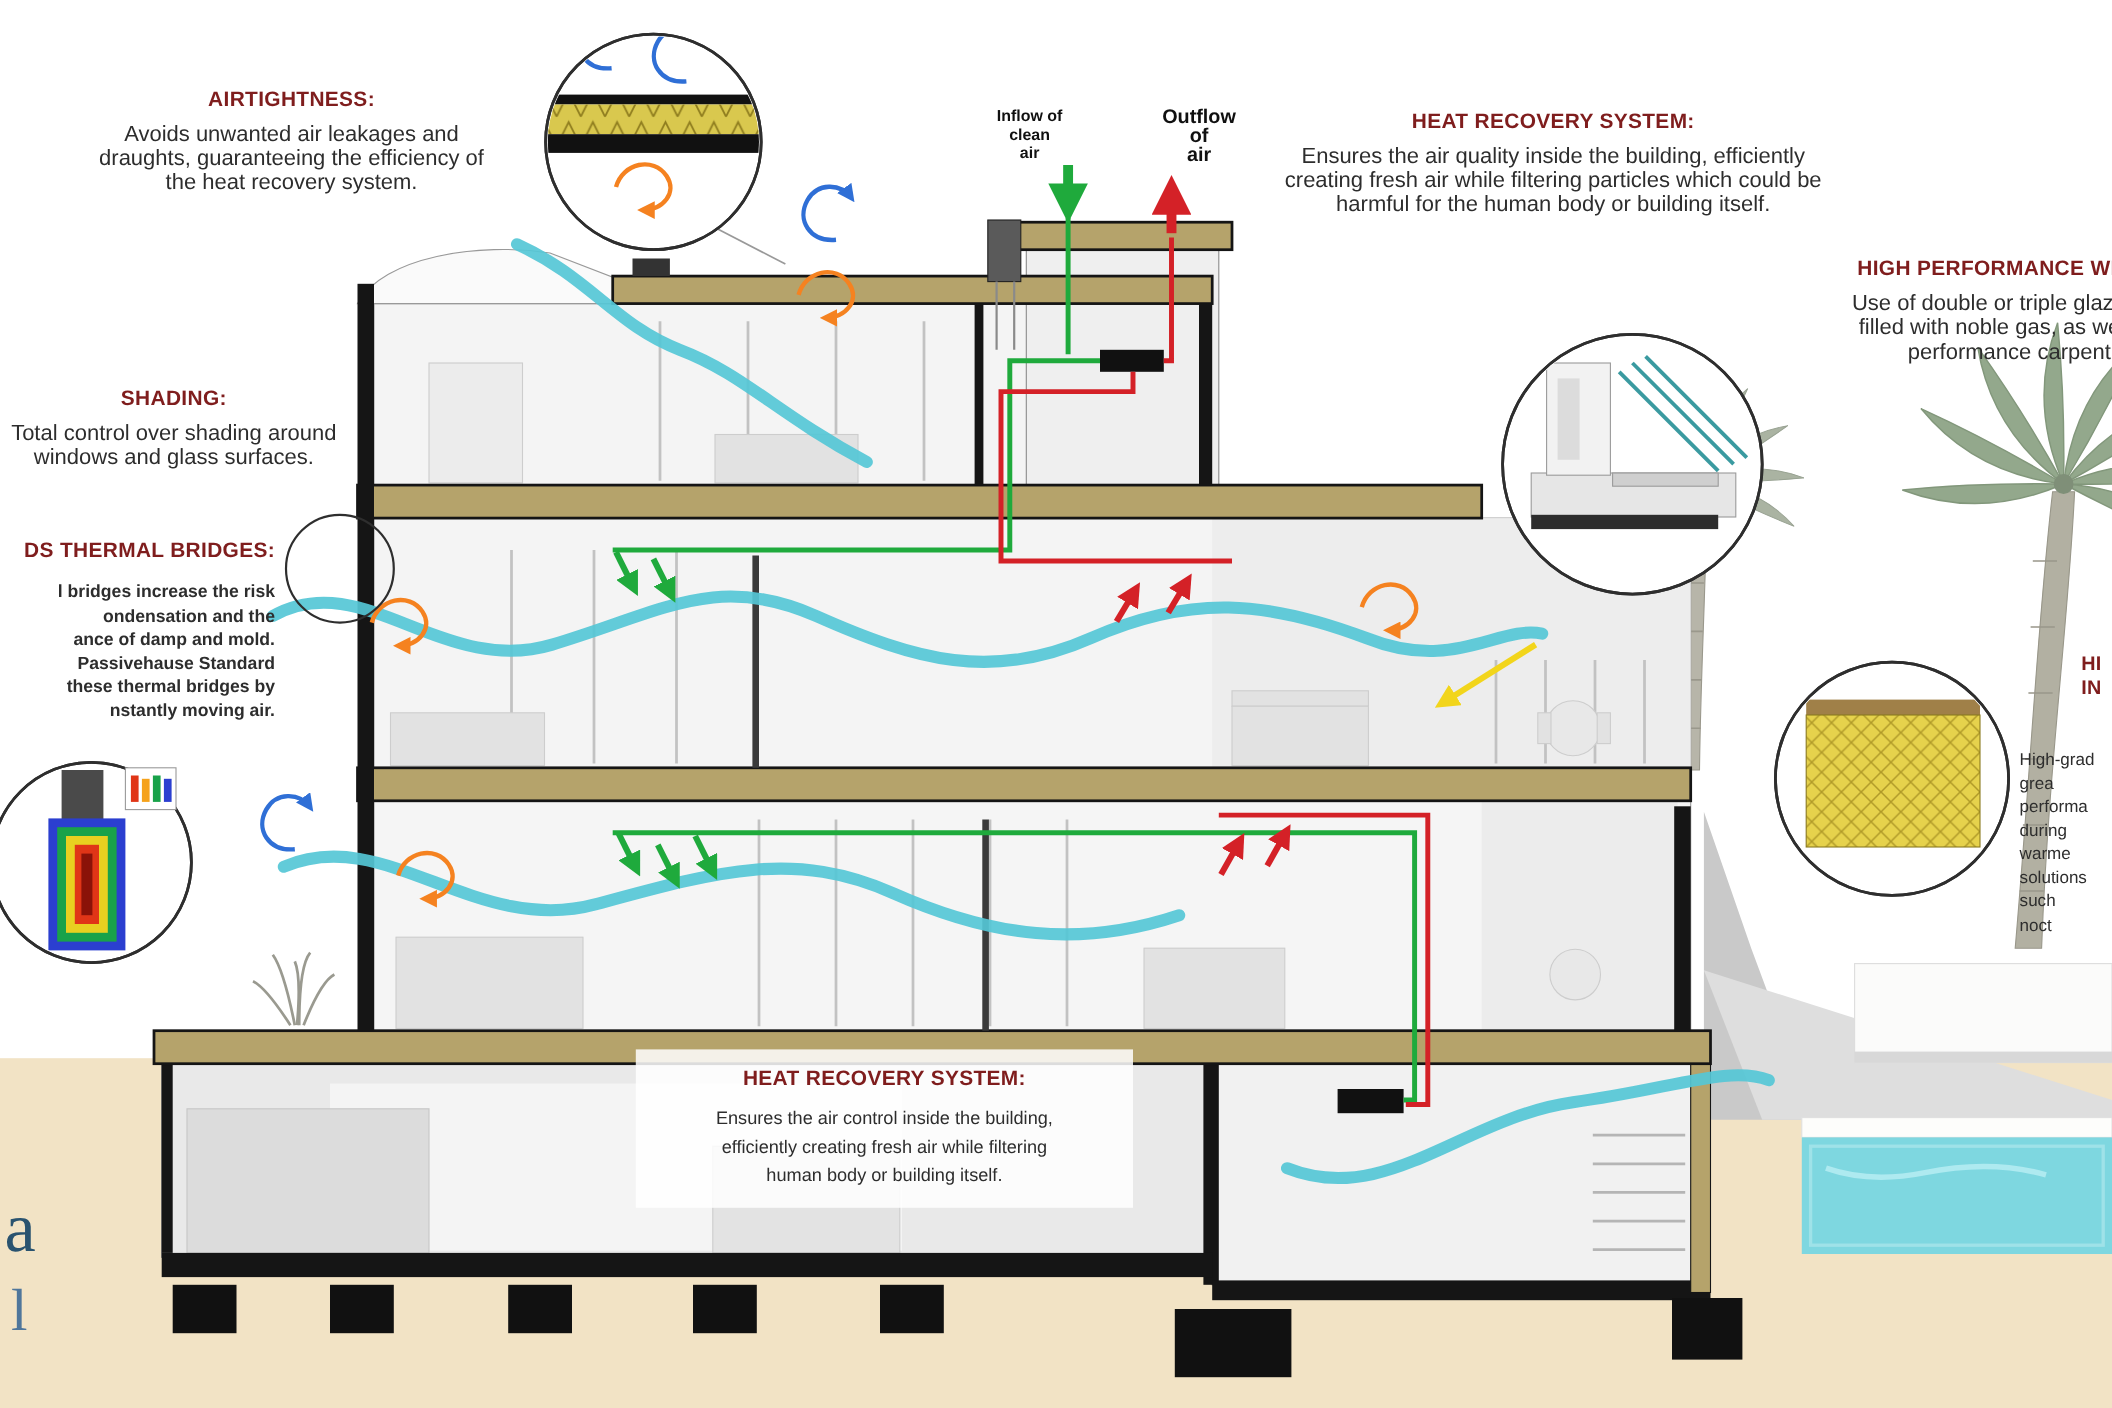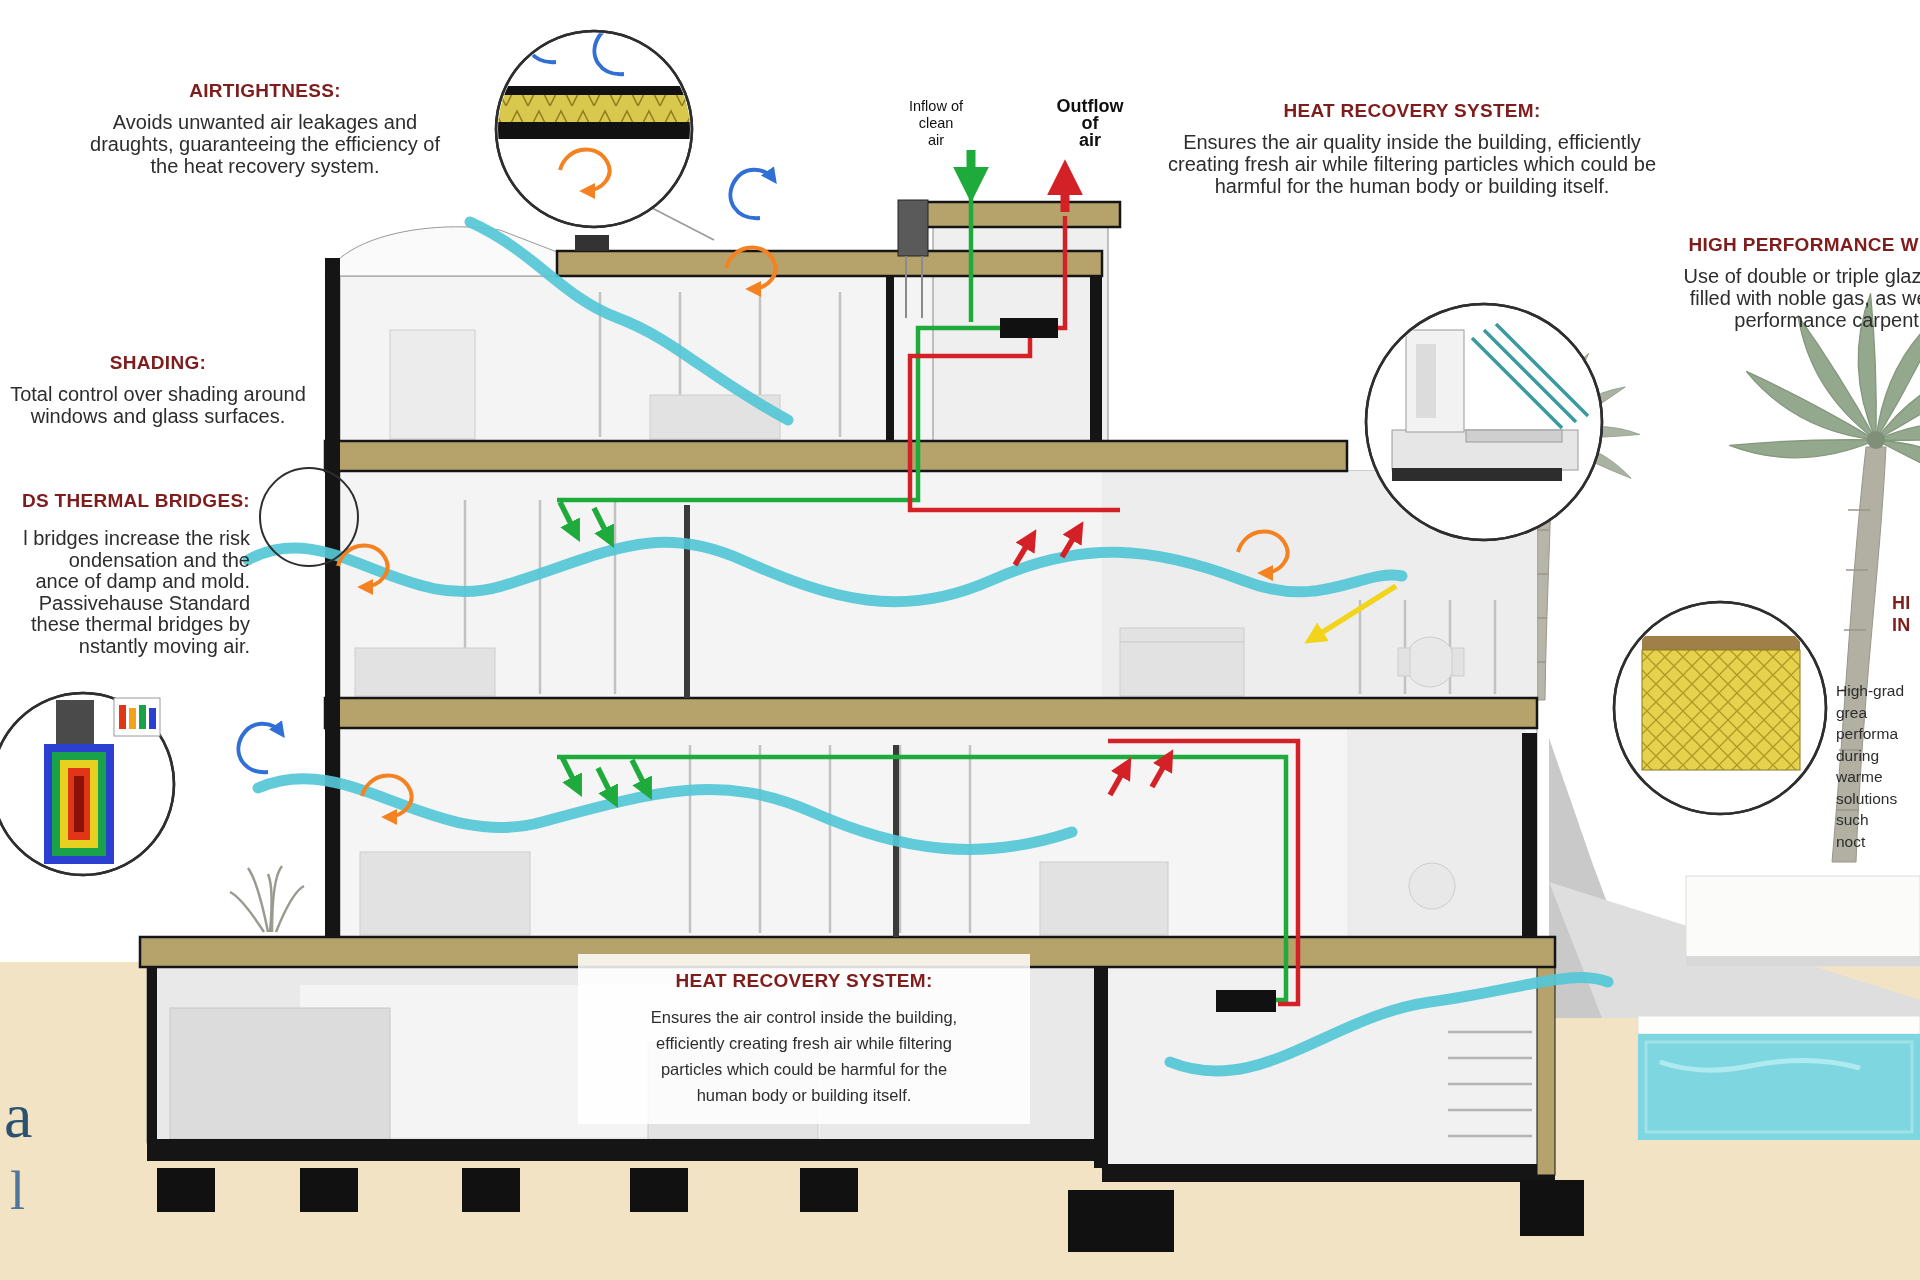--- a/index.html
+++ b/index.html
@@ -8,22 +8,22 @@
     background:#ffffff;font-family:"Liberation Sans",sans-serif;color:#222;
   }
   svg{position:absolute;left:0;top:0;}
   .lbl{position:absolute;}
   .lbl .t{font-weight:700;font-size:19px;color:#7f1d1d;letter-spacing:.3px;}
   .lbl .b{font-size:20px;color:#2d2d2d;line-height:22px;margin-top:9px;}
   .center{text-align:center;}
   #airtightness{left:75px;top:80px;width:380px;}
   #shading{left:8px;top:352px;width:300px;}
   #thermal{left:0;top:490px;width:250px;text-align:right;}
-  #thermal .lines{margin-top:16px;font-size:20px;line-height:21.5px;color:#2d2d2d;}
-  #inflow{left:890px;top:98px;width:92px;font-weight:400;font-size:14.5px;line-height:17px;color:#101010;}
+  #thermal .lines{margin-top:16px;font-size:16px;line-height:21.5px;color:#2d2d2d;font-weight:bold;}
+  #inflow{left:890px;top:98px;width:92px;font-weight:700;font-size:14.5px;line-height:17px;color:#101010;}
   #outflow{left:1047px;top:98px;width:86px;font-weight:700;font-size:18px;line-height:17px;color:#101010;}
   #hr-top{left:1168px;top:100px;width:488px;}
   #windows{left:1627px;top:234px;width:420px;}
   #windows .b div{line-height:22px;}
   #insulation{left:1836px;top:592px;width:300px;text-align:left;}
   #insulation .t{font-size:18px;line-height:22px;padding-left:56px;}
   #insulation .lines{margin-top:44px;font-size:15.5px;line-height:21.5px;color:#2d2d2d;}
   #hr-bottom{left:578px;top:954px;width:436px;background:rgba(255,255,255,.85);padding:16px 8px;text-align:center;}
   #hr-bottom .lines{font-size:16.5px;line-height:26px;color:#2d2d2d;margin-top:12px;}
   #logo-a{left:4px;top:1084px;font-family:"Liberation Serif",serif;font-size:64px;color:#2a536f;line-height:1;}
@@ -376,19 +376,18 @@
     <div>such</div>
     <div>noct</div>
   </div>
 </div>
 
 <div class="lbl" id="hr-bottom">
   <div class="t">HEAT RECOVERY SYSTEM:</div>
   <div class="lines">
     <div>Ensures the air control inside the building,</div>
     <div>efficiently creating fresh air while filtering</div>
-    <div>particles which could be harmful for the</div>
     <div>human body or building itself.</div>
   </div>
 </div>
 
 <div class="lbl" id="logo-a">a</div>
 <div class="lbl" id="logo-l">l</div>
 
 </body></html>

